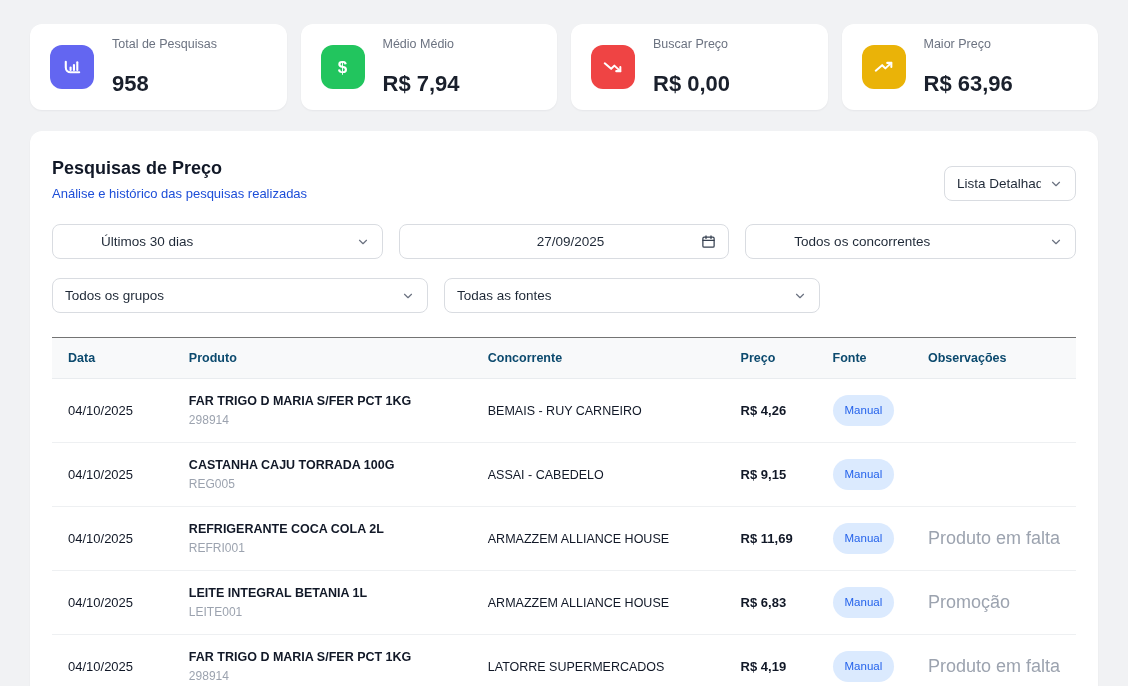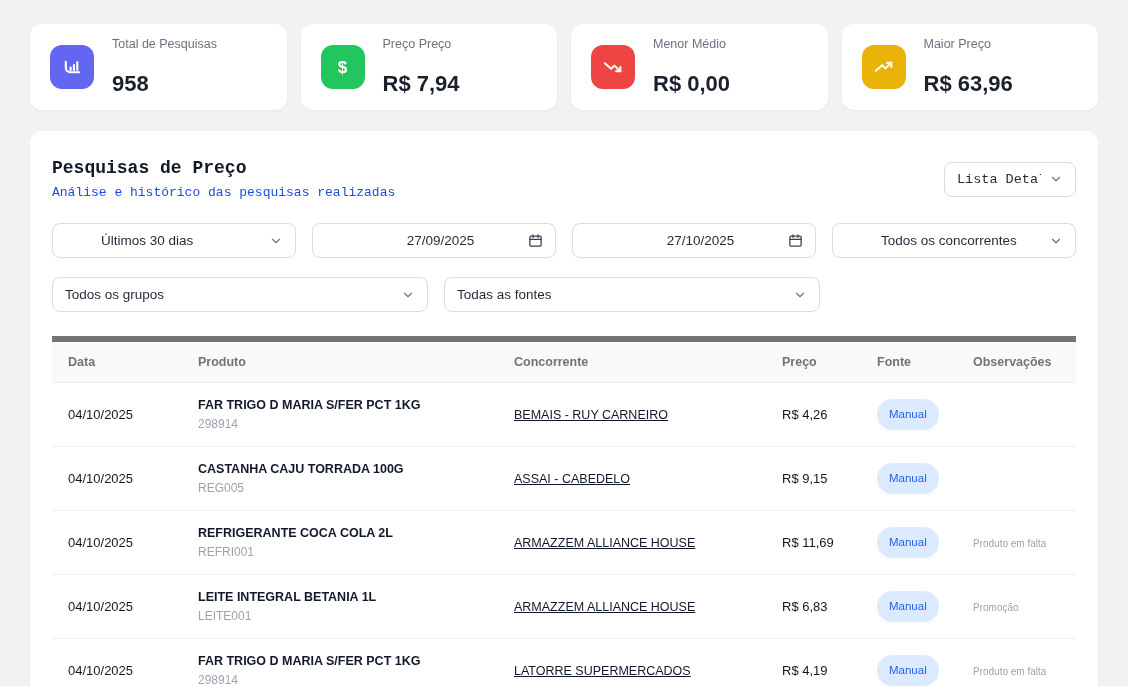--- a/index.html
+++ b/index.html
@@ -27,21 +27,21 @@
   .stat-label { font-size:12.5px; color:#6b7280; margin-bottom:20px; }
   .stat-value { font-size:22px; font-weight:700; color:#1a202c; }
 
   .main-card {
     margin:21px 30px 0 30px;
     background:#fff; border-radius:12px;
     box-shadow:0 1px 2px rgba(16,24,40,.05);
     padding:27px 22px 22px 22px;
     height:600px;
   }
-  .panel-header { display:flex; justify-content:space-between; align-items:center;font-family:Liberation Mono, monospace; }
+  .panel-header { display:flex; justify-content:space-between; align-items:flex-end; }
   .panel-title { font-size:18px; font-weight:600; color:#111827; }
   .panel-subtitle { font-size:13px; color:#1d4ed8; margin-top:7px; }
 
   .control {
     height:35px; border:1px solid #d9dce1; border-radius:8px;
     background:#fff; display:flex; align-items:center;
     padding:0 12px; font-size:13.5px; color:#1f2937; gap:8px;
     cursor:pointer;
   }
   .control .grow { flex:1; white-space:nowrap; overflow:hidden; }
@@ -63,43 +63,43 @@
     font-size:13.5px; font-family:"Liberation Sans",sans-serif; color:#1f2937;
     background:transparent;
     text-align:center;
   }
   .muted-icon { color:#6b7280; display:flex; }
   .dark-icon { color:#374151; display:flex; }
 
   table { width:100%; border-collapse:collapse; margin-top:24px; }
   thead th {
     background:#f8f9fa; text-align:left;
-    font-size:12.5px; font-weight:700; color:#737373;
-    padding:13px 16px; border-top:6px solid #737373; border-bottom:1px solid #e9ecef;
+    font-size:12.5px; font-weight:700; color:#0c4a6e;
+    padding:13px 16px; border-top:1px solid #737373; border-bottom:1px solid #e9ecef;
     white-space:nowrap;
   }
   tbody td {
     border-bottom:1px solid #eef0f2;
     padding:12px 16px; height:64px; vertical-align:middle;
     font-size:13px; color:#111827; white-space:nowrap;
   }
   .col-date  { width:130px; }
   .col-prod  { width:316px; }
   .col-comp  { width:268px; }
   .col-price { width:95px; }
   .col-fonte { width:96px; }
   .prod-name { font-size:12.5px; font-weight:600; color:#111827; }
   .prod-code { font-size:12px; color:#9ca3af; margin-top:5px; }
-  .comp-name { font-size:12.5px; color:#111827;text-decoration:underline; }
-  .price-val { font-weight:400; font-size:13px; }
+  .comp-name { font-size:12.5px; color:#111827; }
+  .price-val { font-weight:700; font-size:13px; }
   .badge {
     display:inline-block; padding:8px 12px; border-radius:999px;
     font-size:11.5px; font-weight:500; line-height:1.3;
   }
-  .notes { font-size:10px; color:#9ca3af; }
+  .notes { font-size:18px; color:#9ca3af; }
 </style>
 </head>
 <body>
 
 <div class="stats-row">
 
   <div class="stat-card">
     <div class="icon-box" style="background-color: rgb(99, 102, 241);">
       <svg width="23" height="23" viewBox="0 0 24 24" fill="none" stroke="currentColor" stroke-width="2.2" stroke-linecap="round" stroke-linejoin="round">
         <path d="M5 6v6a5 5 0 0 0 5 5h9"></path>
@@ -112,34 +112,34 @@
       <div class="stat-label">Total de Pesquisas</div>
       <div class="stat-value">958</div>
     </div>
   </div>
 
   <div class="stat-card">
     <div class="icon-box" style="background-color: rgb(34, 197, 94);">
       <span class="dollar">$</span>
     </div>
     <div>
-      <div class="stat-label">Preço Preço</div>
+      <div class="stat-label">Médio Médio</div>
       <div class="stat-value">R$ 7,94</div>
     </div>
   </div>
 
   <div class="stat-card">
     <div class="icon-box" style="background-color: rgb(239, 68, 68);">
       <svg width="22" height="22" viewBox="0 0 24 24" fill="none" stroke="currentColor" stroke-width="2.2" stroke-linecap="round" stroke-linejoin="round">
         <polyline points="3 8 10 14 13.5 10.5 20 16.5"></polyline>
         <polyline points="15.5 16.5 20 16.5 20 12"></polyline>
       </svg>
     </div>
     <div>
-      <div class="stat-label">Menor Médio</div>
+      <div class="stat-label">Buscar Preço</div>
       <div class="stat-value">R$ 0,00</div>
     </div>
   </div>
 
   <div class="stat-card">
     <div class="icon-box" style="background-color: rgb(234, 179, 8);">
       <svg width="22" height="22" viewBox="0 0 24 24" fill="none" stroke="currentColor" stroke-width="2.2" stroke-linecap="round" stroke-linejoin="round">
         <polyline points="3 16 10 10 13.5 13.5 20 7.5"></polyline>
         <polyline points="15.5 7.5 20 7.5 20 12"></polyline>
       </svg>
@@ -173,29 +173,20 @@
     <div class="control f-eq">
       <span class="grow">Últimos 30 dias</span>
       <span class="chev">
         <svg width="14" height="14" viewBox="0 0 24 24" fill="none" stroke="currentColor" stroke-width="2" stroke-linecap="round" stroke-linejoin="round">
             <polyline points="6 9 12 15 18 9"></polyline>
           </svg>
       </span>
     </div>
     <div class="control f-eq date-box">
       <input readonly="" value="27/09/2025" style="">
-      <span class="dark-icon">
-        <svg width="15" height="15" viewBox="0 0 24 24" fill="none" stroke="currentColor" stroke-width="2" stroke-linecap="round" stroke-linejoin="round">
-            <rect x="3" y="5" width="18" height="16" rx="2"></rect>
-            <path d="M16 3v4M8 3v4M3 10h18"></path>
-          </svg>
-      </span>
-    </div>
-    <div class="control f-eq date-box">
-      <input readonly="" value="27/10/2025" style="">
       <span class="dark-icon">
         <svg width="15" height="15" viewBox="0 0 24 24" fill="none" stroke="currentColor" stroke-width="2" stroke-linecap="round" stroke-linejoin="round">
             <rect x="3" y="5" width="18" height="16" rx="2"></rect>
             <path d="M16 3v4M8 3v4M3 10h18"></path>
           </svg>
       </span>
     </div>
     <div class="control f-eq">
       <span class="grow">Todos os concorrentes</span>
       <span class="chev">

